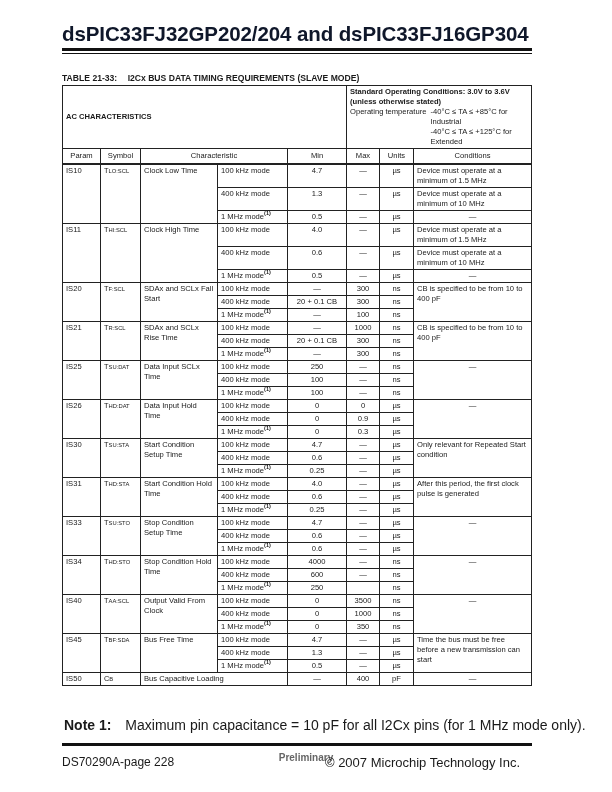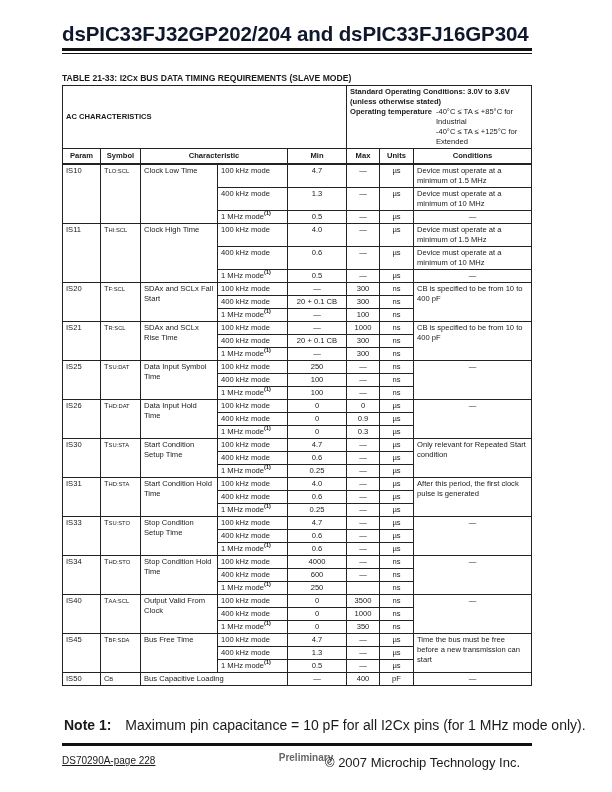--- a/index.html
+++ b/index.html
@@ -3,43 +3,43 @@
 <meta charset="utf-8">
 <style>
   html, body { margin: 0; padding: 0; background: #ffffff; }
   body { width: 612px; height: 792px; position: relative; overflow: hidden;
          font-family: "Liberation Sans", sans-serif; color: #1a1a1a; }
   .page-title { position: absolute; left: 62px; top: 22px; font-size: 20.5px; font-weight: bold;
                 letter-spacing: -0.1px; color: #0f172a; white-space: nowrap; }
   .title-rule-thick { position: absolute; left: 62px; width: 470px; top: 48px; height: 3px; background: #111; }
   .title-rule-thin { position: absolute; left: 62px; width: 470px; top: 53px; height: 1px; background: #111; }
   .table-caption { position: absolute; left: 62px; top: 73px; font-size: 8.6px; font-weight: bold; white-space: nowrap; }
-  .table-caption .num { }
+  .table-caption .num { margin-right: 8px; }
 
   table.spec { position: absolute; left: 62px; top: 85px; width: 469px; border-collapse: collapse;
                font-size: 7.6px; table-layout: fixed; }
   table.spec td, table.spec th { border: 0.8px solid #222; padding: 1px 3px; vertical-align: top;
                line-height: 10px; }
-  table.spec th { font-weight: bold; text-align: center; padding: 2px 2px; border-bottom: 2.5px double #222; }
+  table.spec th { font-weight: normal; text-align: center; padding: 2px 2px; border-bottom: 2.5px double #222; }
   .ac-label { font-weight: bold; vertical-align: middle !important; }
   .std-cond { line-height: 10px; }
   .std-cond .b { font-weight: bold; display: block; }
   .temp-row { display: flex; }
   .temp-row .lbl { width: 62px; }
   .temp-row .vals { padding-left: 4px; }
   .c { text-align: center; }
   .sym { font-size: 7.4px; }
   .sym .sub { font-size: 5.8px; text-transform: uppercase; }
   sup { font-size: 5.5px; font-weight: bold; line-height: 0; }
   .cond { line-height: 10px; margin-top: 16px; }
 
   .note { position: absolute; left: 64px; top: 717px; font-size: 14px; white-space: nowrap; }
   .note .lbl { font-weight: bold; margin-right: 10px; }
   .footer-rule { position: absolute; left: 62px; width: 470px; top: 743px; height: 3px; background: #111; }
-  .footer-left { position: absolute; left: 62px; top: 755px; font-size: 10px; text-decoration: underline; }
+  .footer-left { position: absolute; left: 62px; top: 755px; font-size: 12px; }
   .footer-center { position: absolute; left: 0; width: 612px; text-align: center; top: 752px; font-size: 10px;
                    font-weight: bold; color: #666; }
   .footer-right { position: absolute; right: 92px; top: 755px; font-size: 13px; }
 </style>
 </head>
 <body>
 
 <div class="page-title">dsPIC33FJ32GP202/204 and dsPIC33FJ16GP304</div>
 <div class="title-rule-thick"></div>
 <div class="title-rule-thin"></div>
@@ -60,21 +60,21 @@
       <col style="width:34px">
       <col style="width:118px">
   </colgroup>
   <tbody id="tbody">
     <tr>
       <td colspan="5" class="ac-label">AC CHARACTERISTICS</td>
       <td colspan="3" class="std-cond">
         <span class="b">Standard Operating Conditions: 3.0V to 3.6V</span>
         <span class="b">(unless otherwise stated)</span>
         <div class="temp-row">
-          <span class="lbl" style="width:auto;white-space:nowrap;font-weight:bold;">Operating temperature</span>
+          <span class="lbl" style="width:auto;white-space:nowrap;">Operating temperature</span>
           <span class="vals">
             <span style="display:block">-40°C ≤ TA ≤ +85°C for Industrial</span>
             <span style="display:block">-40°C ≤ TA ≤  +125°C for Extended</span>
           </span>
         </div>
       </td>
     </tr>
     <tr>
       <th>Param</th>
       <th>Symbol</th>
@@ -172,21 +172,21 @@
       </tr>
       <tr>
         <td><span>1 MHz mode</span><sup>(1)</sup></td>
         <td class="c">—</td>
         <td class="c">300</td>
         <td class="c">ns</td>
       </tr>
       <tr>
         <td rowspan="3">IS25</td>
         <td rowspan="3" class="sym"><span>T</span><span class="sub">SU:DAT</span></td>
-        <td rowspan="3">Data Input Symbol Time</td>
+        <td rowspan="3">Data Input SCLx Time</td>
         <td><span>100 kHz mode</span></td>
         <td class="c">250</td>
         <td class="c">—</td>
         <td class="c">ns</td>
         <td rowspan="3" class="cond c">—</td>
       </tr>
       <tr>
         <td><span>400 kHz mode</span></td>
         <td class="c">100</td>
         <td class="c">—</td>

